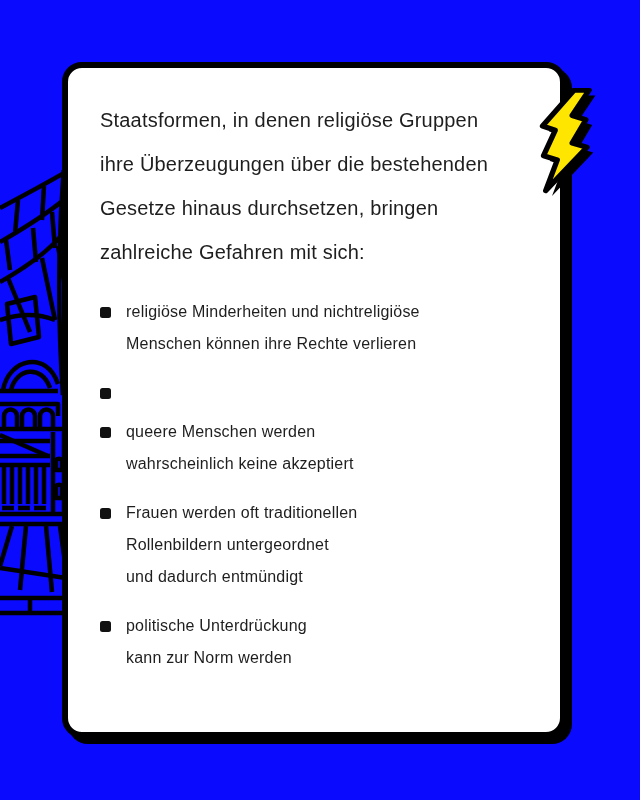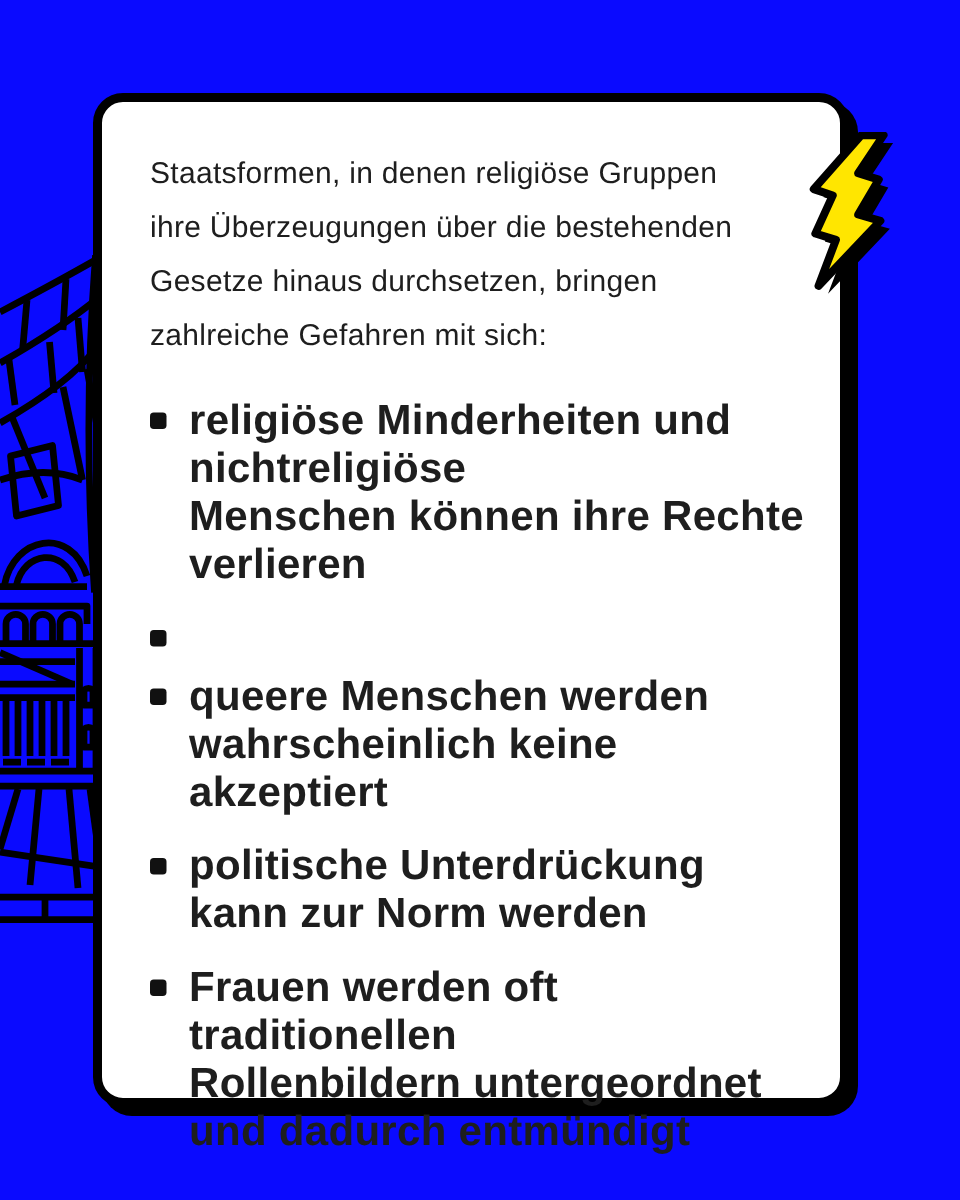--- a/index.html
+++ b/index.html
@@ -15,35 +15,35 @@
   
   .card{
     position:absolute;left:62px;top:62px;width:504px;height:676px;
     box-sizing:border-box;background:#ffffff;
     border:6px solid #000;border-radius:20px;
     box-shadow:6px 6px 0 #000;
     padding:30px 20px 24px 32px;
   }
   .intro{
     margin:0 0 22px 0;
-    font-size:20px;line-height:36px;color:#1e1e1e;
+    font-size:20px;line-height:44px;color:#1e1e1e;
     white-space:pre-line;letter-spacing:0.2px;
   }
   ul.bullets{
     list-style:none;margin:0;padding:0;
     display:flex;flex-direction:column;gap:17px;
   }
   ul.bullets li{display:flex;gap:15px;}
   .marker{
     flex:none;width:11px;height:11px;margin-top:11px;
     background:#111;border-radius:2.5px;
   }
   .bullet-text{
-    font-size:28px;line-height:32px;color:#1e1e1e;
-    white-space:pre-line;letter-spacing:0.2px;font-weight:bold;
+    font-size:16px;line-height:32px;color:#1e1e1e;
+    white-space:pre-line;letter-spacing:0.2px;
   }
   
   .bolt{
     position:absolute;left:536px;top:88px;width:68px;height:110px;z-index:5;
   }
 </style>
 </head>
 <body>
 
 <svg class="capitol-strip" viewBox="0 0 66 460" fill="none" stroke="#000" stroke-width="4.5" stroke-linejoin="round">
@@ -122,28 +122,28 @@
       <li>
         <span class="marker"></span>
       </li>
       <li>
         <span class="marker"></span>
         <span class="bullet-text">queere Menschen werden
 wahrscheinlich keine akzeptiert</span>
       </li>
       <li>
         <span class="marker"></span>
-        <span class="bullet-text">politische Unterdrückung
-kann zur Norm werden</span>
+        <span class="bullet-text">Frauen werden oft traditionellen
+Rollenbildern untergeordnet
+und dadurch entmündigt</span>
       </li>
       <li>
         <span class="marker"></span>
-        <span class="bullet-text">Frauen werden oft traditionellen
-Rollenbildern untergeordnet
-und dadurch entmündigt</span>
+        <span class="bullet-text">politische Unterdrückung
+kann zur Norm werden</span>
       </li>
     </ul>
 </div>
 
 <svg class="bolt" viewBox="0 0 58 104">
   <path d="M33 2 L3 36 L15 40 L4 64 L17 68 L6 97 L45 56 L31 52 L44 30 L31 26 L47 2 Z" transform="translate(6,5)" fill="#000"></path>
   <path d="M33 2 L3 36 L15 40 L4 64 L17 68 L6 97 L45 56 L31 52 L44 30 L31 26 L47 2 Z" fill="#FFE600" stroke="#000" stroke-width="5" stroke-linejoin="round"></path>
 </svg>
 
 </body></html>

